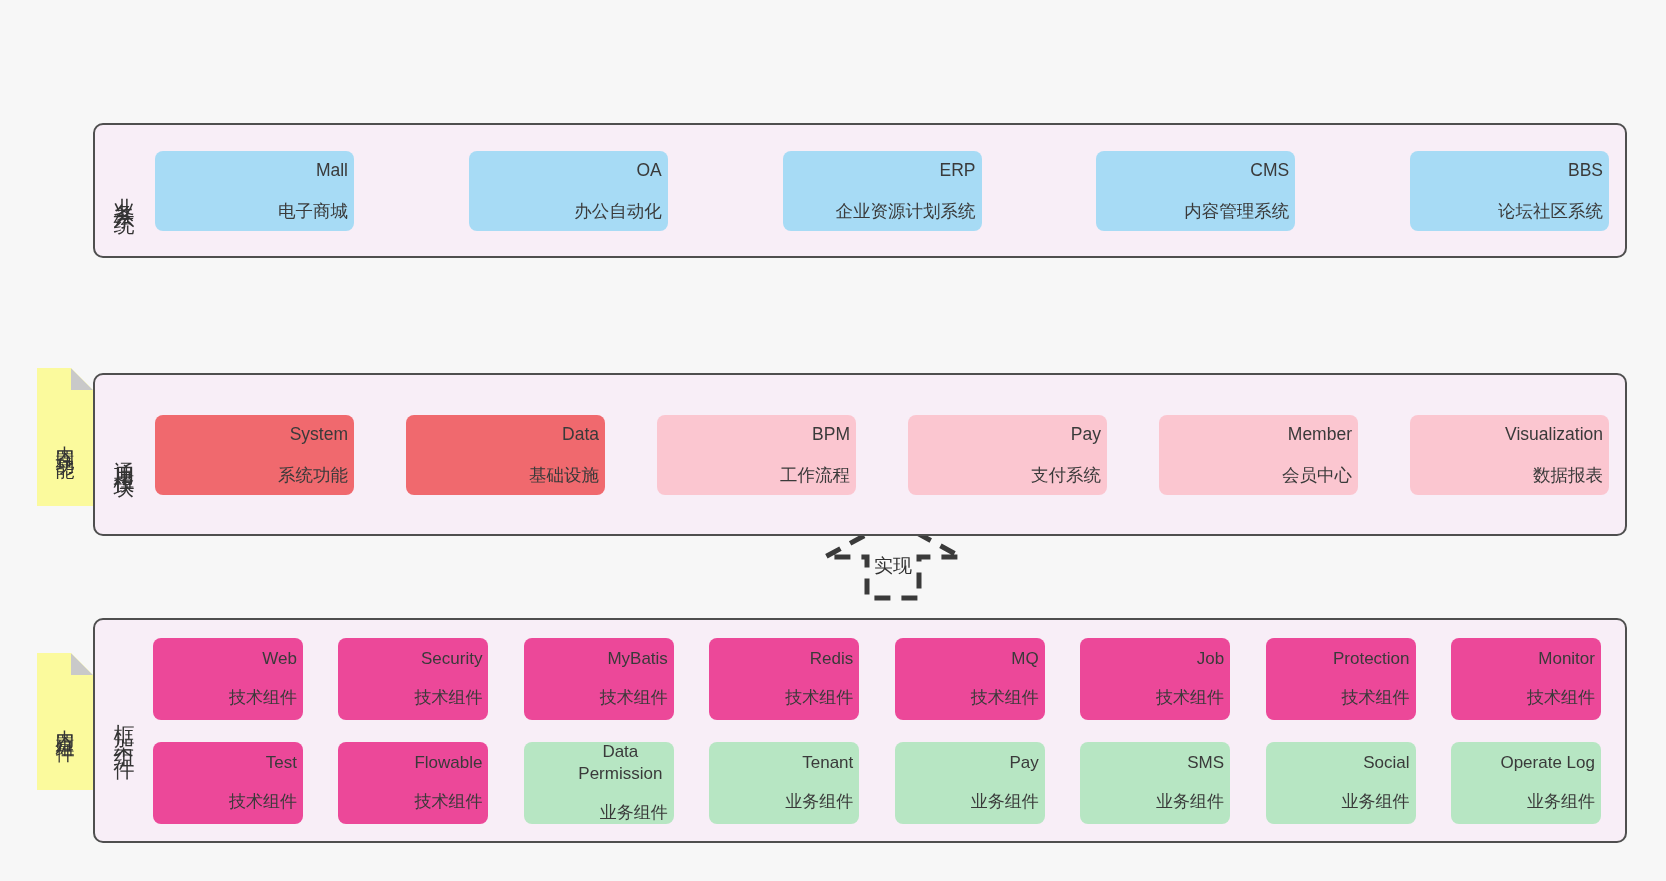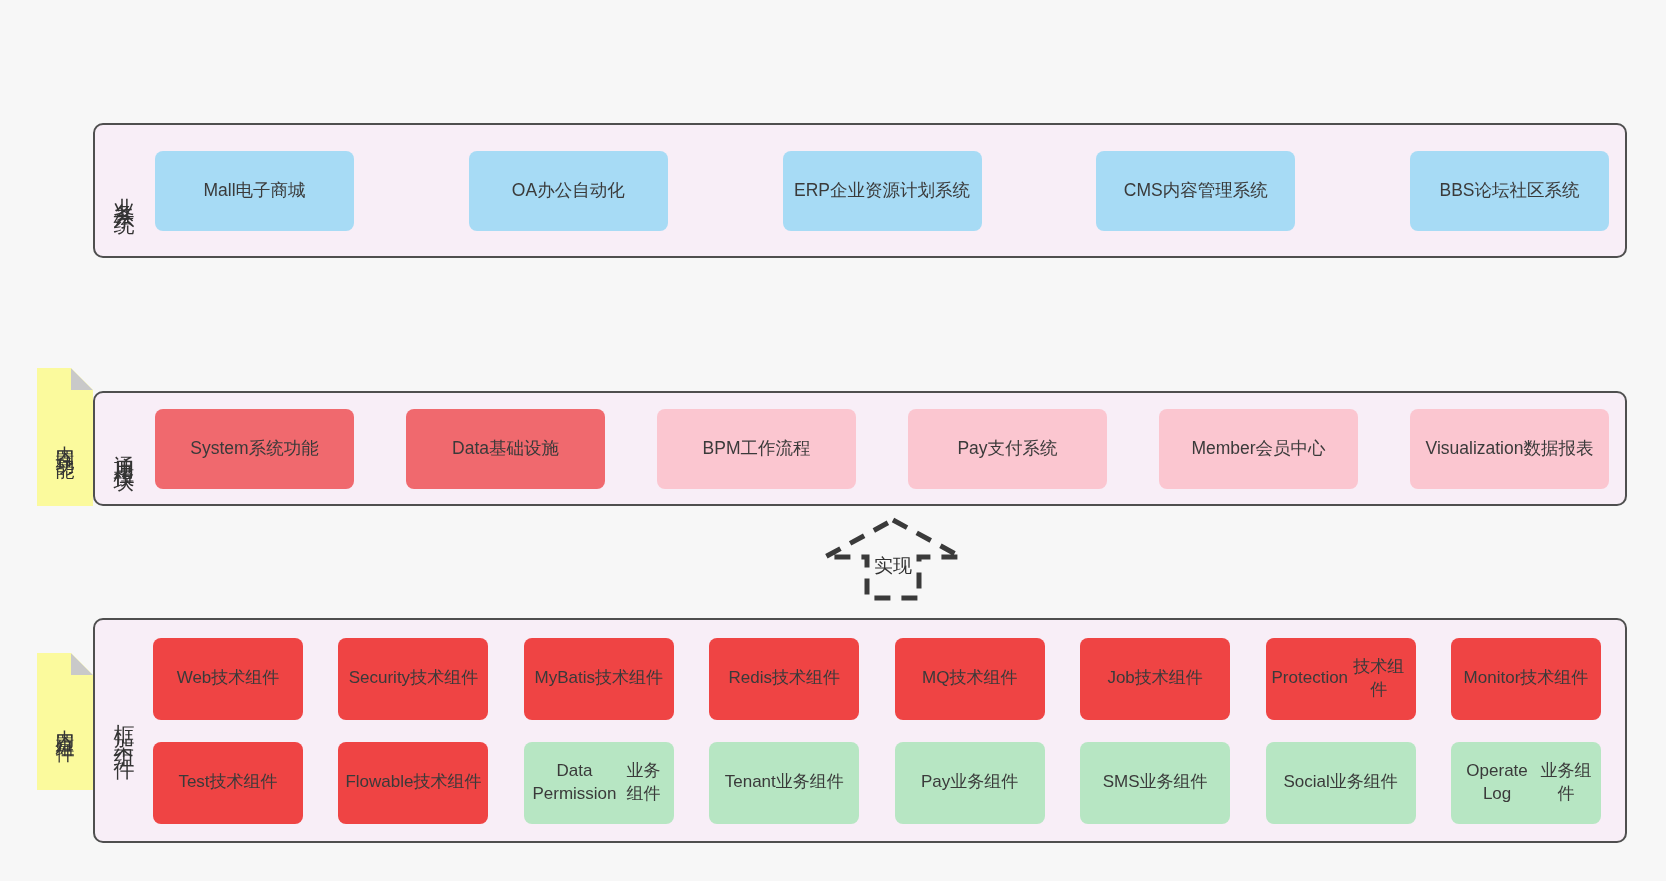--- a/index.html
+++ b/index.html
@@ -10,45 +10,46 @@
   }
   .stage{position:relative;width:1666px;height:881px;background:#f7f7f7;overflow:hidden;}
 
   
   .band{
     position:absolute;left:93px;width:1534px;box-sizing:border-box;
     background:#f8eef7;border:2px solid #4f4f4f;border-radius:10px;
     z-index:2;
   }
   .band1{top:123px;height:135px;}
-  .band2{top:391px;height:115px;}
+  .band2{top:373px;height:163px;}
   .band3{top:618px;height:225px;}
 
   .band-label{
     position:absolute;left:15px;top:50%;transform:translateY(-50%);
     writing-mode:vertical-rl;text-orientation:upright;
     font-size:21px;letter-spacing:5px;color:#333;white-space:nowrap;
   }
   .band3 .band-label{letter-spacing:12px;}
 
   .boxes{
     position:absolute;left:60px;right:16px;top:0;bottom:0;
     display:flex;align-items:center;justify-content:space-between;
   }
   .box{
     box-sizing:border-box;border-radius:8px;
-    display:flex;flex-direction:row;align-items:center;justify-content:center;
+    display:flex;flex-direction:column;align-items:flex-end;justify-content:center;
     text-align:center;font-size:17.5px;line-height:1.42;color:#3a3a3a;
     padding:4px 6px;
+    gap:16px;
   }
   .band1 .box,.band2 .box{width:199px;height:80px;}
   .blue{background:#a7dbf5;}
   .red{background:#f0696e;}
   .pink{background:#fbc6d0;}
-  .green{background:#ef4444;}
+  .green{background:#ec4899;}
   .green-light{background:#b7e6c3;}
 
   
   .grid{
     position:absolute;left:58px;right:24px;top:0;bottom:0;
     display:flex;flex-direction:column;justify-content:center;gap:22px;
   }
   .grid .row{display:flex;justify-content:space-between;}
   .band3 .box{width:150px;height:82px;font-size:17px;line-height:1.3;}
   .t.wrap{max-width:95px;}

